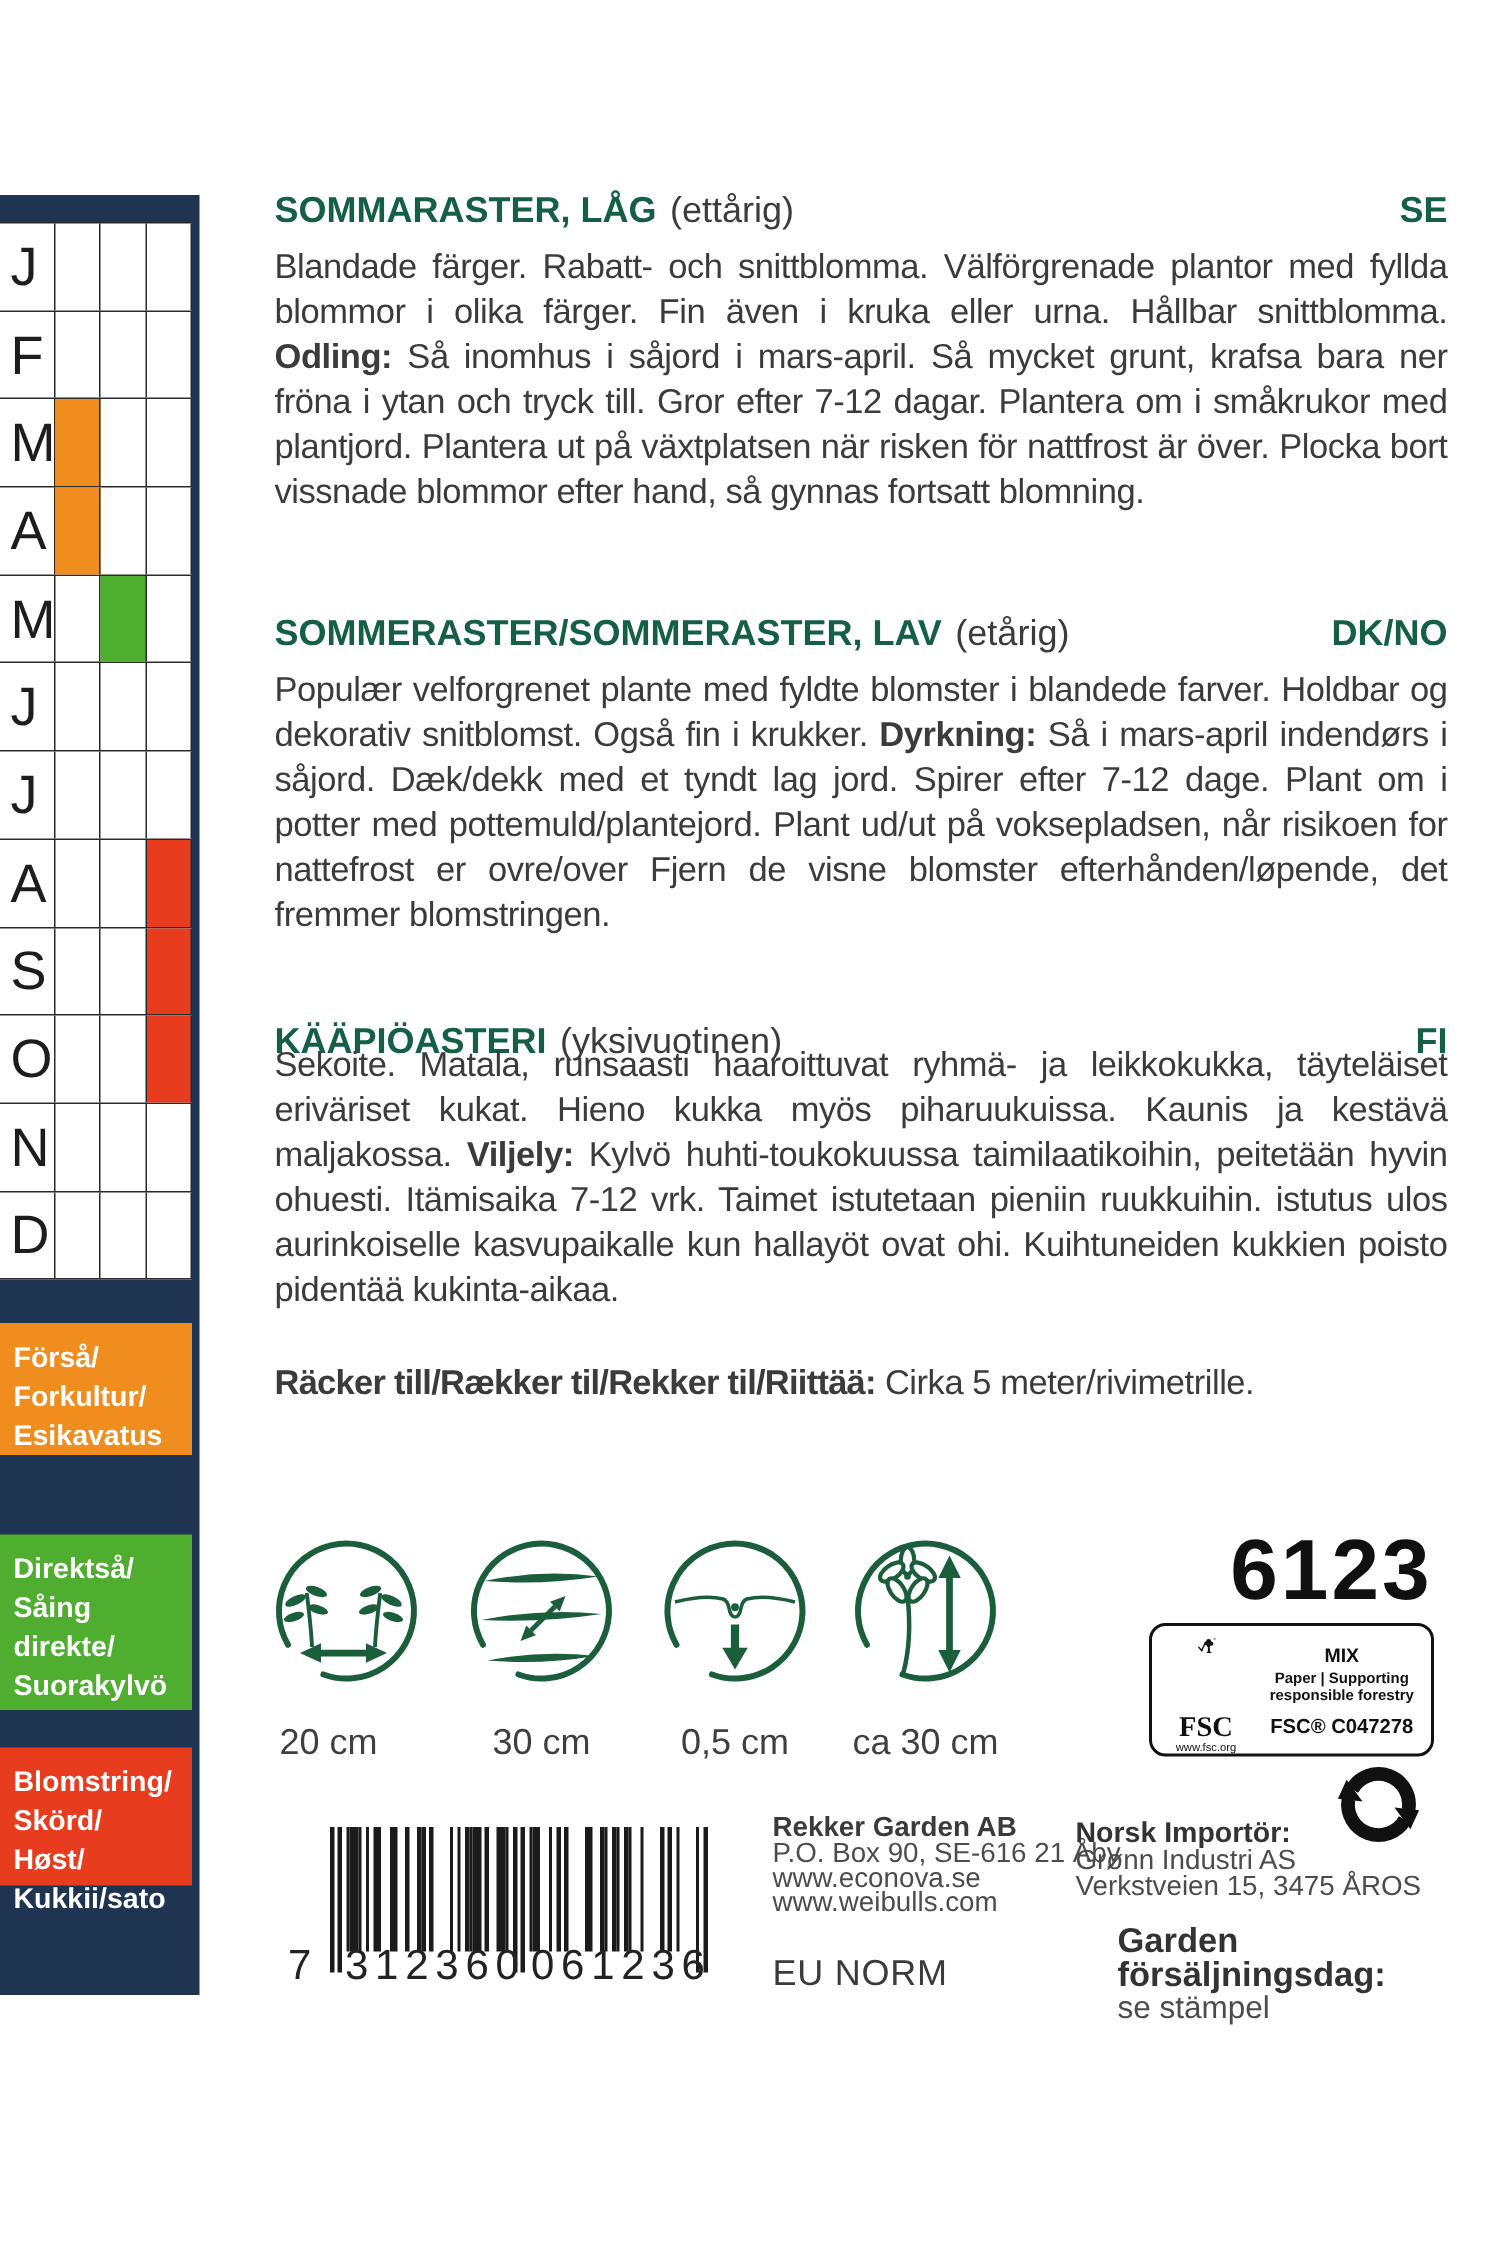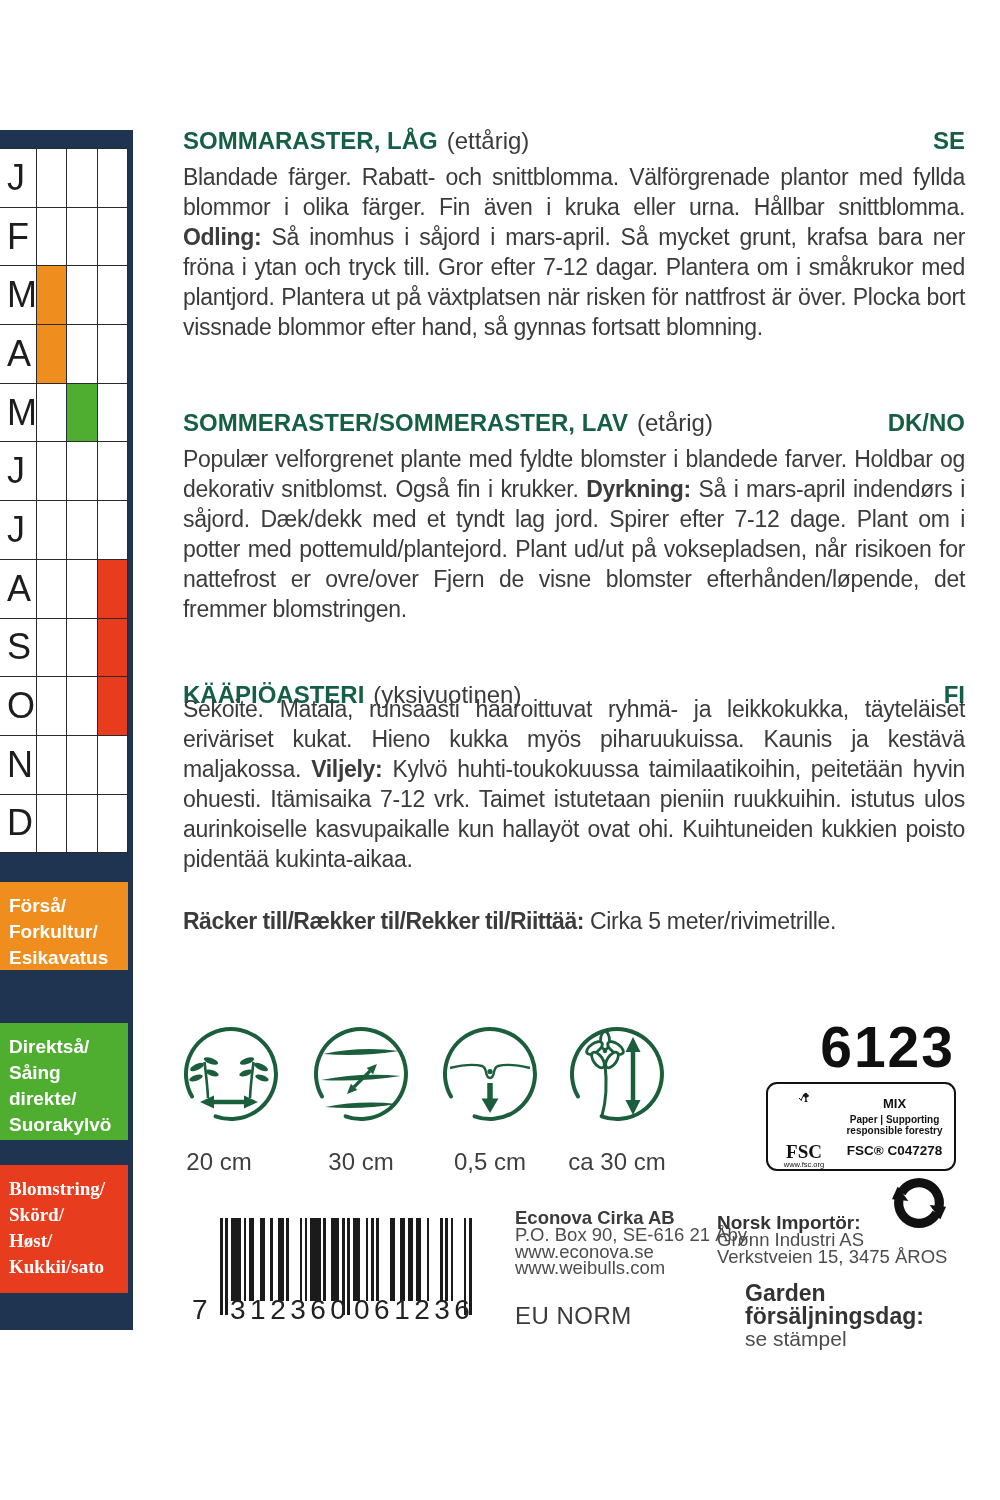--- a/index.html
+++ b/index.html
@@ -17,21 +17,21 @@
   .cal-cell { box-sizing:border-box; border-right:1px solid #2a2a2a; }
   .cal-month { width:37px; font-size:36px; color:#1d1d1d; display:flex; align-items:center; padding-left:7px; }
   .cal-data  { width:30.3px; }
   .legend-box {
     position:absolute; left:0; width:128px; box-sizing:border-box;
     color:#fff; font-weight:bold; font-size:19px; line-height:26px;
     padding:11px 2px 0 9px; white-space:pre-line;
   }
   #legend-presow { top:752px; height:88px; background:var(--presow); }
   #legend-direct { top:893px; height:117px; background:var(--direct); }
-  #legend-bloom  { top:1035px; height:128px; background:var(--bloom);font-family:Liberation Serif, serif; }
+  #legend-bloom  { top:1035px; height:92px; background:var(--bloom); }
 
   
   .sec-head {
     position:absolute; left:183px; width:782px; display:flex; align-items:baseline;
     font-size:24px; font-weight:bold; color:var(--heading); white-space:nowrap;
   }
   .sec-head .sub  { font-weight:normal; color:var(--text); margin-left:9px; }
   .sec-head .lang { margin-left:auto; color:var(--heading); }
   .sec-body {
     position:absolute; left:183px; width:782px; font-size:23px; line-height:30px;
@@ -335,21 +335,21 @@
       <div class="bar" style="left: 230.55px;"></div>
       <div class="bar guard" style="left: 243.8px;"></div>
       <div class="bar guard" style="left: 249.1px;"></div>
     </div>
   <div class="bc-digit bc-left">7</div>
   <div class="bc-digit bc-g1">312360</div>
   <div class="bc-digit bc-g2">061236</div>
 </div>
 
 <div class="publisher">
-  <div class="name">Econova Cirka AB</div>
+  <div class="name">Rekker Garden AB</div>
   <div>P.O. Box 90, SE-616 21 Åby</div>
   <div>www.econova.se</div>
   <div>www.weibulls.com</div>
 </div>
 <div class="eu-norm">EU NORM</div>
 
 <div class="importer">
   <div class="title">Norsk Importör:</div>
   <div>Grønn Industri AS</div>
   <div>Verkstveien 15, 3475 ÅROS</div>

